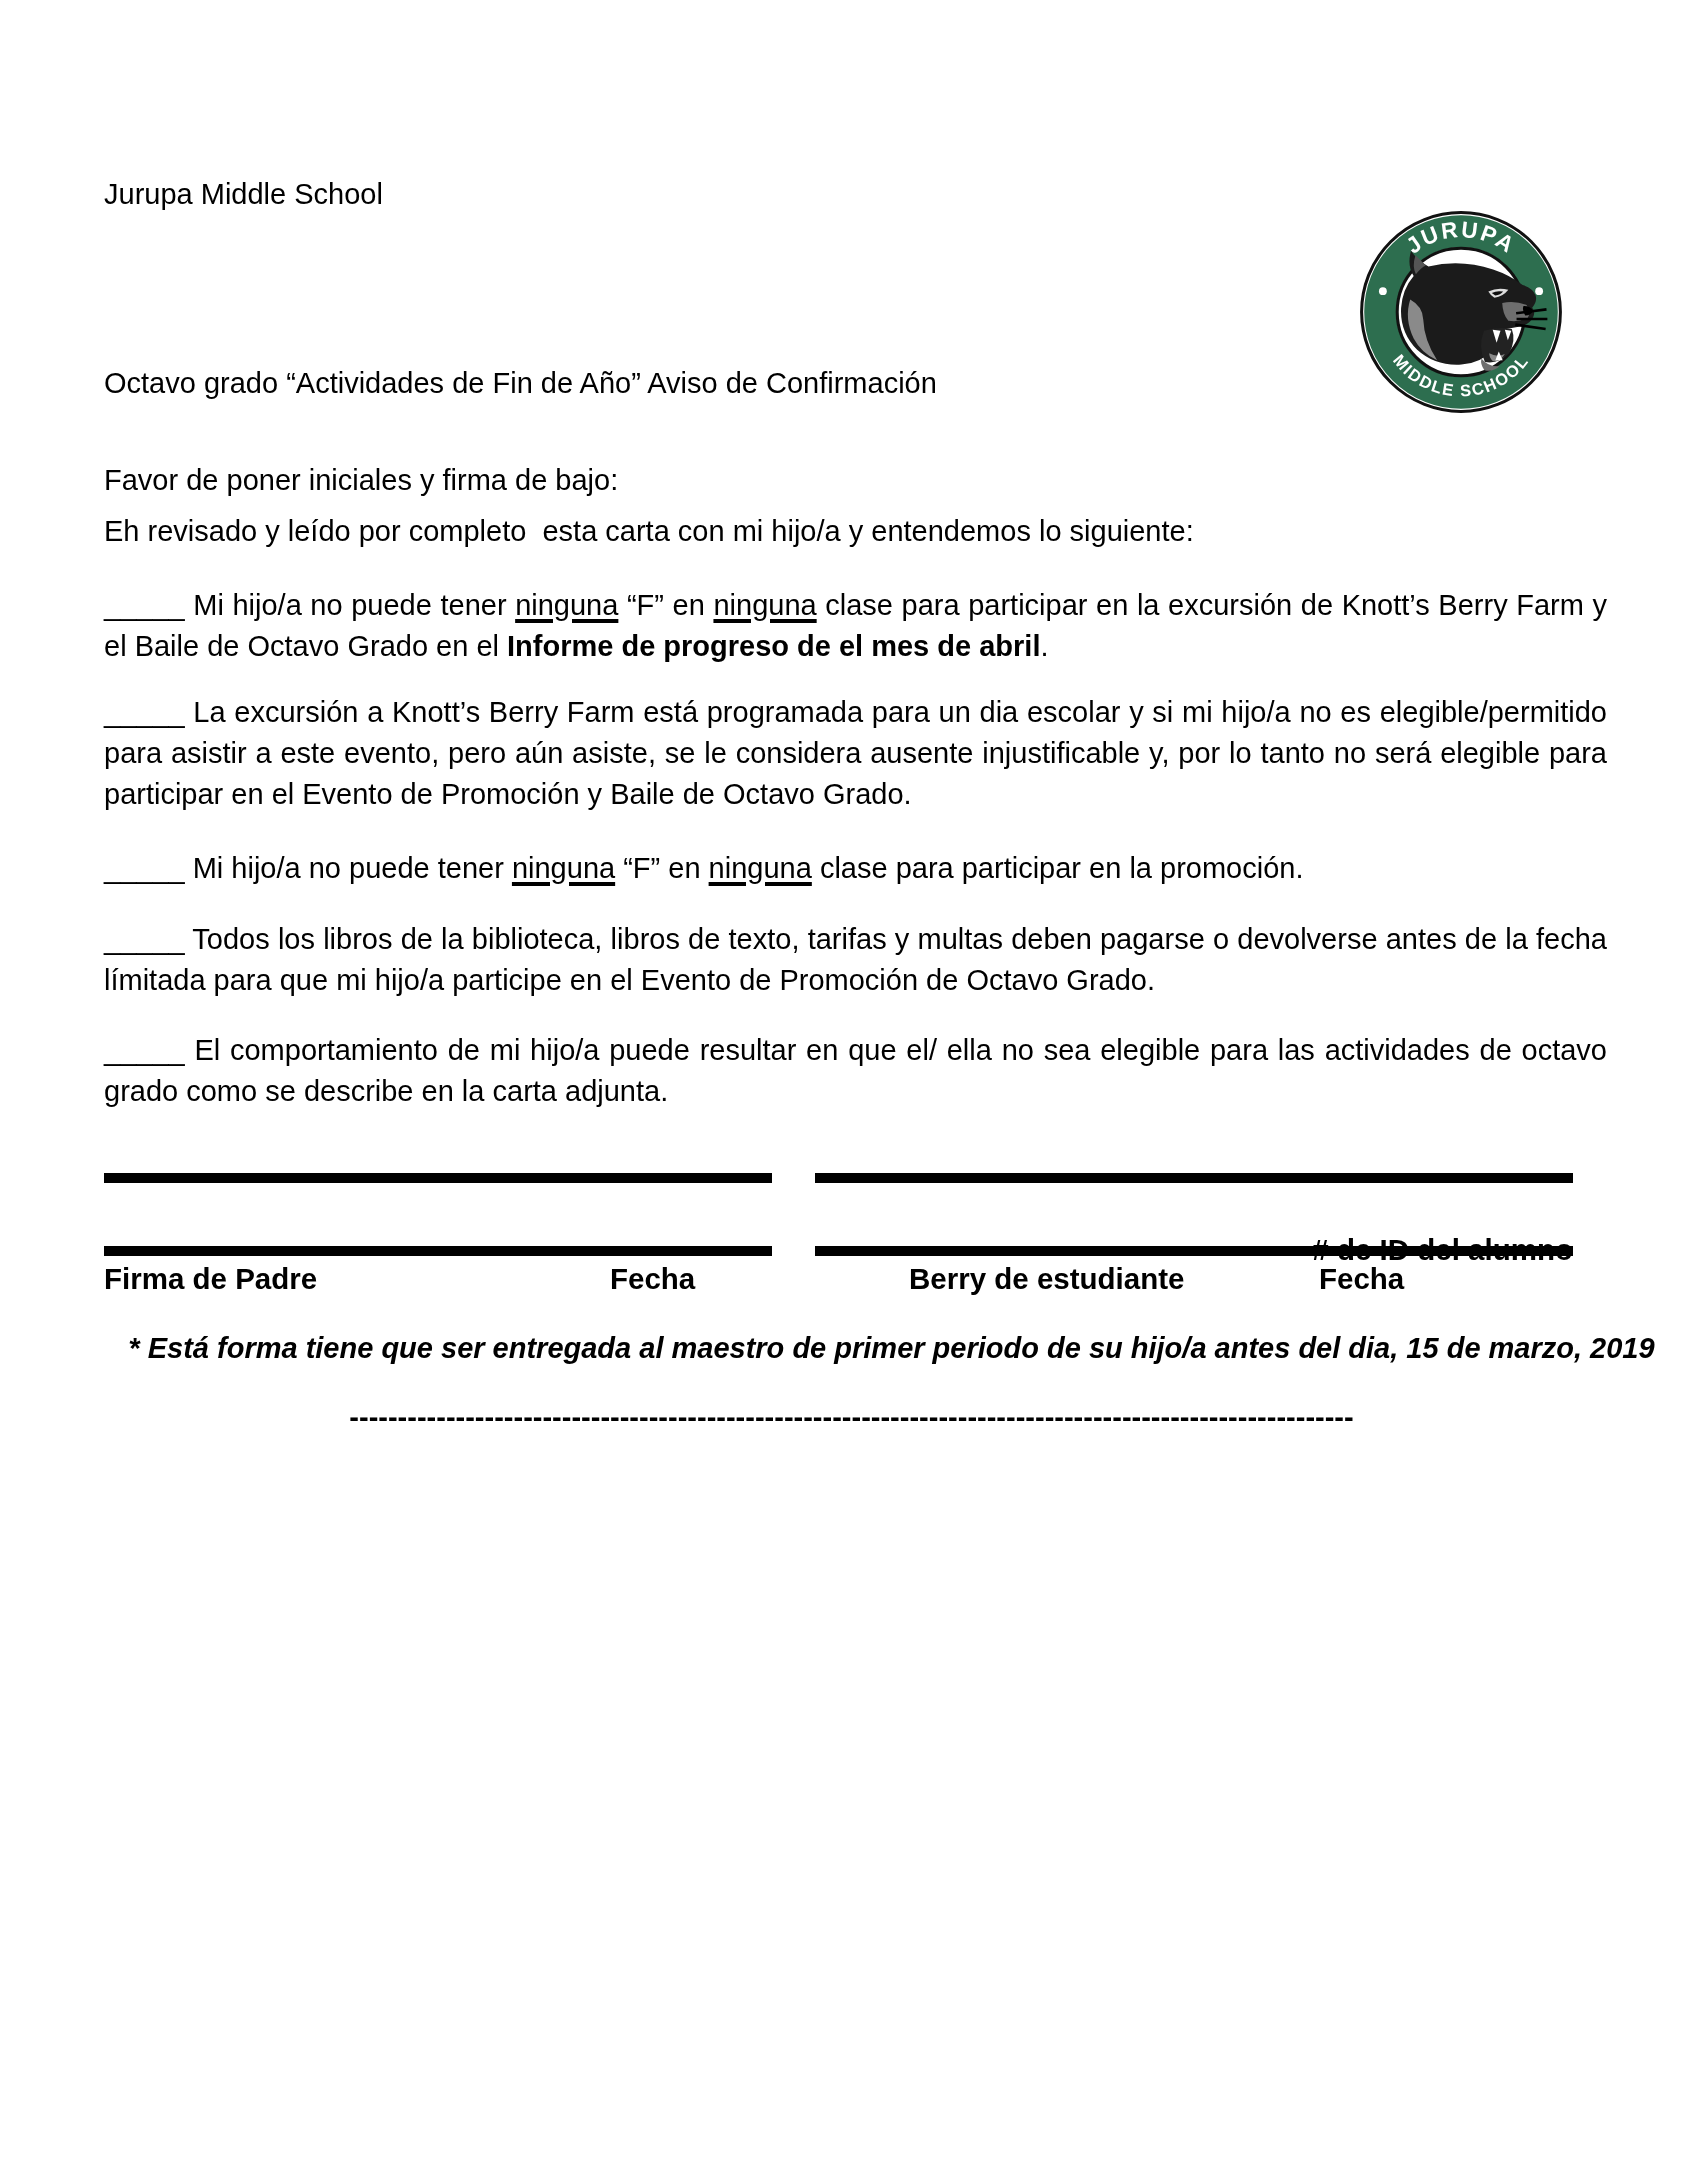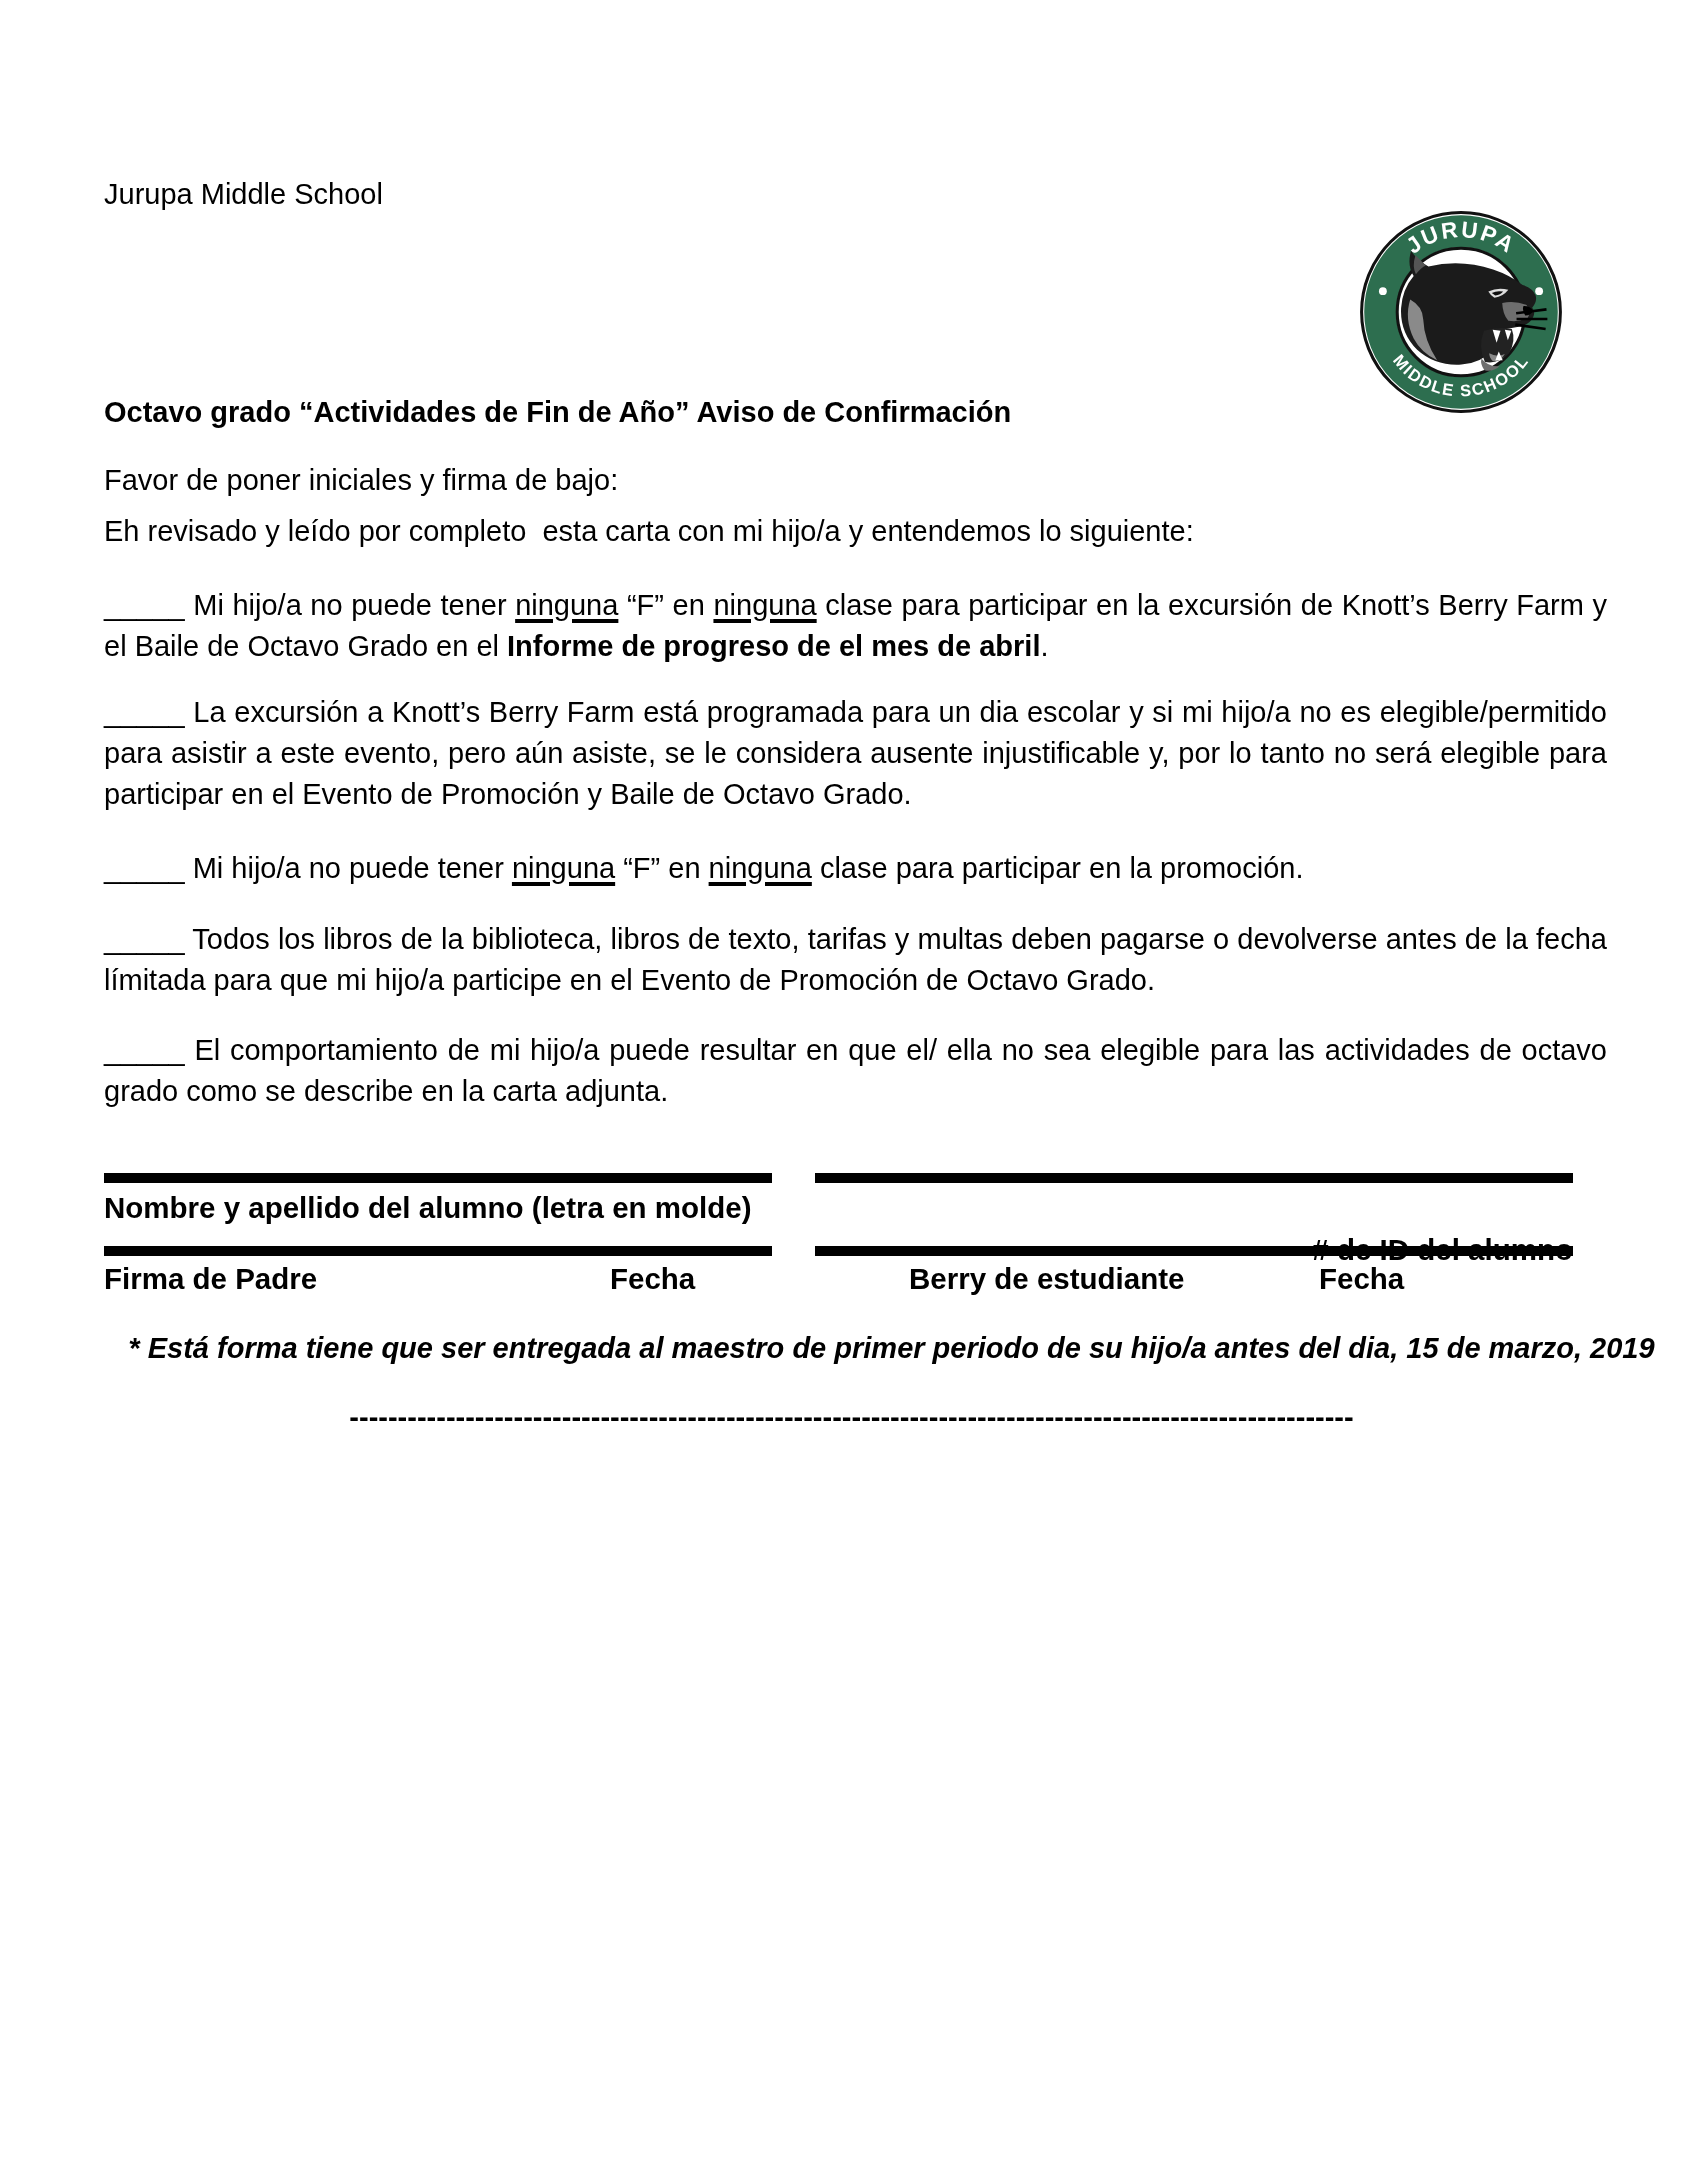--- a/index.html
+++ b/index.html
@@ -5,21 +5,21 @@
   html, body { margin: 0; padding: 0; background: #ffffff; }
   body {
     width: 1703px; height: 2208px;
     font-family: "Liberation Sans", "DejaVu Sans", sans-serif;
     color: #000;
   }
   .page { position: relative; width: 1703px; height: 2208px; background: #fff; overflow: hidden; }
   .blk { position: absolute; font-size: 29px; line-height: 41px; }
   .school-name { left: 104px; top: 174px; }
   .logo { position: absolute; left: 1359px; top: 210px; width: 204px; height: 204px; }
-  .doc-title { left: 104px; top: 363px; font-weight: bold; margin-top: 29px; }
+  .doc-title { left: 104px; top: 363px; font-weight: normal; }
   .doc-subtitle { left: 104px; top: 460px; font-weight: normal; }
   .intro { left: 104px; top: 511px; white-space: pre-wrap; width: 1503px; }
   .para { left: 104px; width: 1503px; text-align: justify; }
   .p1 { top: 585px; }
   .p2 { top: 692px; }
   .p3 { top: 848px; }
   .p4 { top: 919px; }
   .p5 { top: 1030px; }
   .para .u { text-decoration: underline; text-decoration-thickness: 3.5px; text-underline-offset: 4.3px; }
   .para .b { font-weight: bold; }
@@ -92,21 +92,20 @@
   <div class="blk intro">Eh revisado y leído por completo  esta carta con mi hijo/a y entendemos lo siguiente:</div>
 
   <div class="blk para p1"><span>_____ Mi hijo/a no puede tener </span><span class="u">ninguna</span><span> “F” en </span><span class="u">ninguna</span><span> clase para participar en la excursión de Knott’s Berry Farm y el Baile de Octavo Grado en el </span><span class="b">Informe de progreso de el mes de abril</span><span>.</span></div>
   <div class="blk para p2"><span>_____ La excursión a Knott’s Berry Farm está programada para un dia escolar y si mi hijo/a no es elegible/permitido para asistir a este evento, pero aún asiste, se le considera ausente injustificable y, por lo tanto no será elegible para participar en el Evento de Promoción y Baile de Octavo Grado.</span></div>
   <div class="blk para p3"><span>_____ Mi hijo/a no puede tener </span><span class="u">ninguna</span><span> “F” en </span><span class="u">ninguna</span><span> clase para participar en la promoción.</span></div>
   <div class="blk para p4"><span>_____ Todos los libros de la biblioteca, libros de texto, tarifas y multas deben pagarse o devolverse antes de la fecha límitada para que mi hijo/a participe en el Evento de Promoción de Octavo Grado.</span></div>
   <div class="blk para p5"><span>_____ El comportamiento de mi hijo/a puede resultar en que el/ ella no sea elegible para las actividades de octavo grado como se describe en la carta adjunta.</span></div>
 
   <div class="sigbar bar1l"></div>
   <div class="sigbar bar1r"></div>
-  <div class="siglabel lab-name">Nombre y apellido del alumno (letra en molde)</div>
   <div class="siglabel lab-id"># de ID del alumno</div>
 
   <div class="sigbar bar2l"></div>
   <div class="sigbar bar2r"></div>
   <div class="siglabel lab-parent">Firma de Padre</div>
   <div class="siglabel lab-fecha1">Fecha</div>
   <div class="siglabel lab-student">Berry de estudiante</div>
   <div class="siglabel lab-fecha2">Fecha</div>
 
   <div class="blk note">* Está forma tiene que ser entregada al maestro de primer periodo de su hijo/a antes del dia, 15 de marzo, 2019</div>

